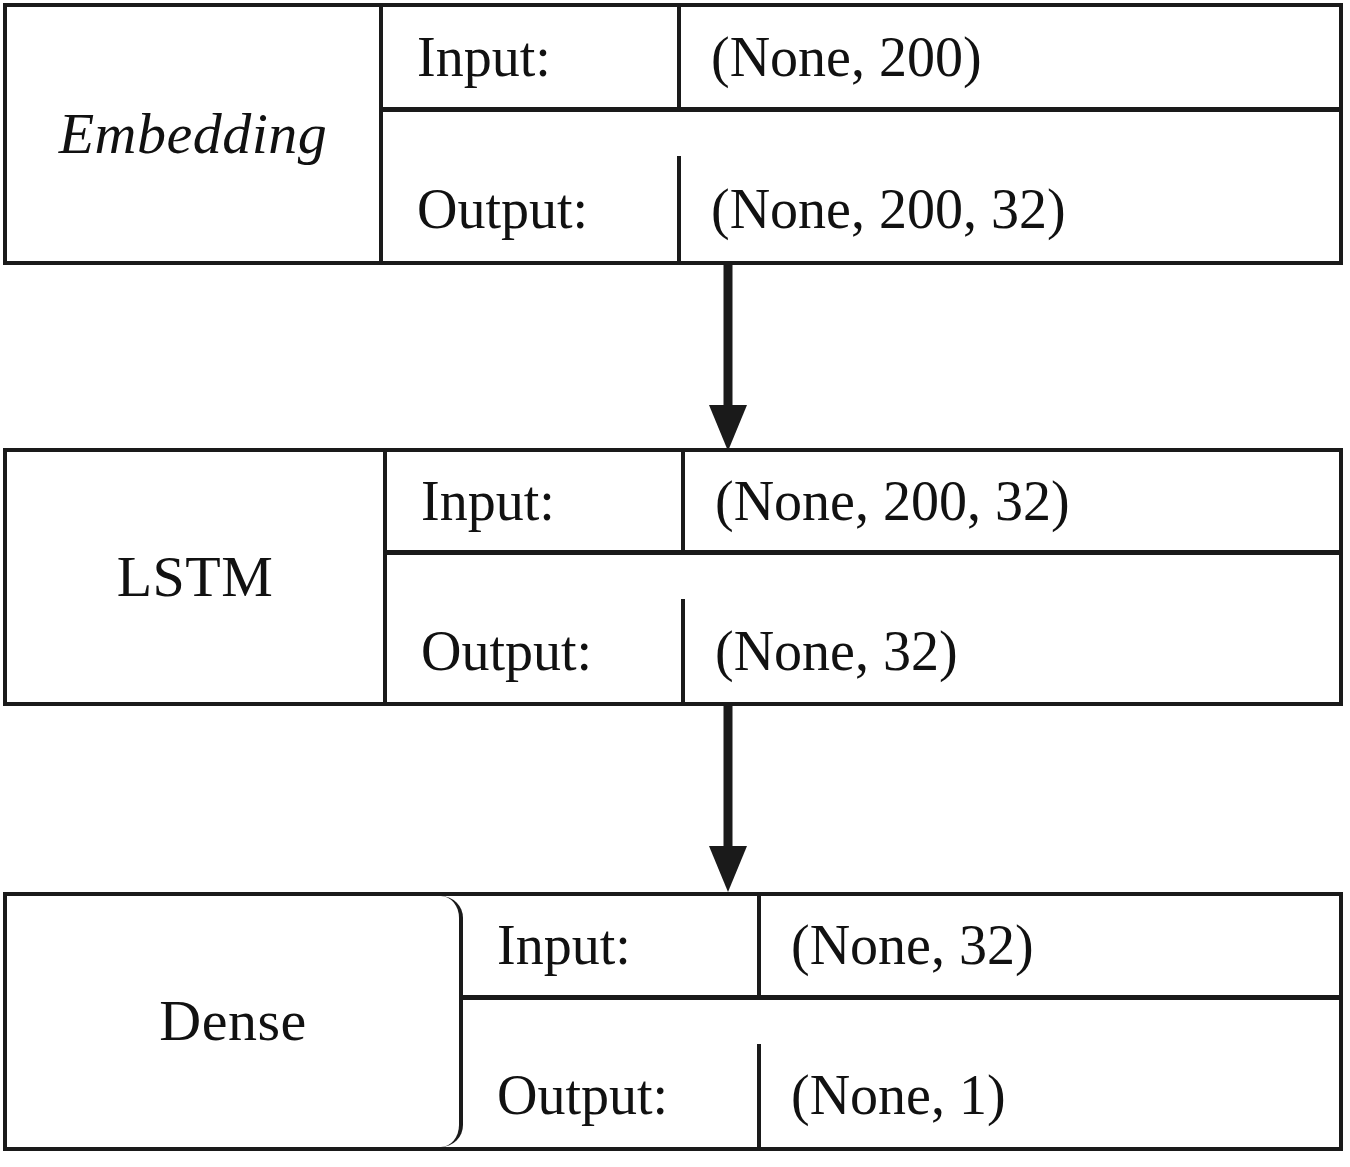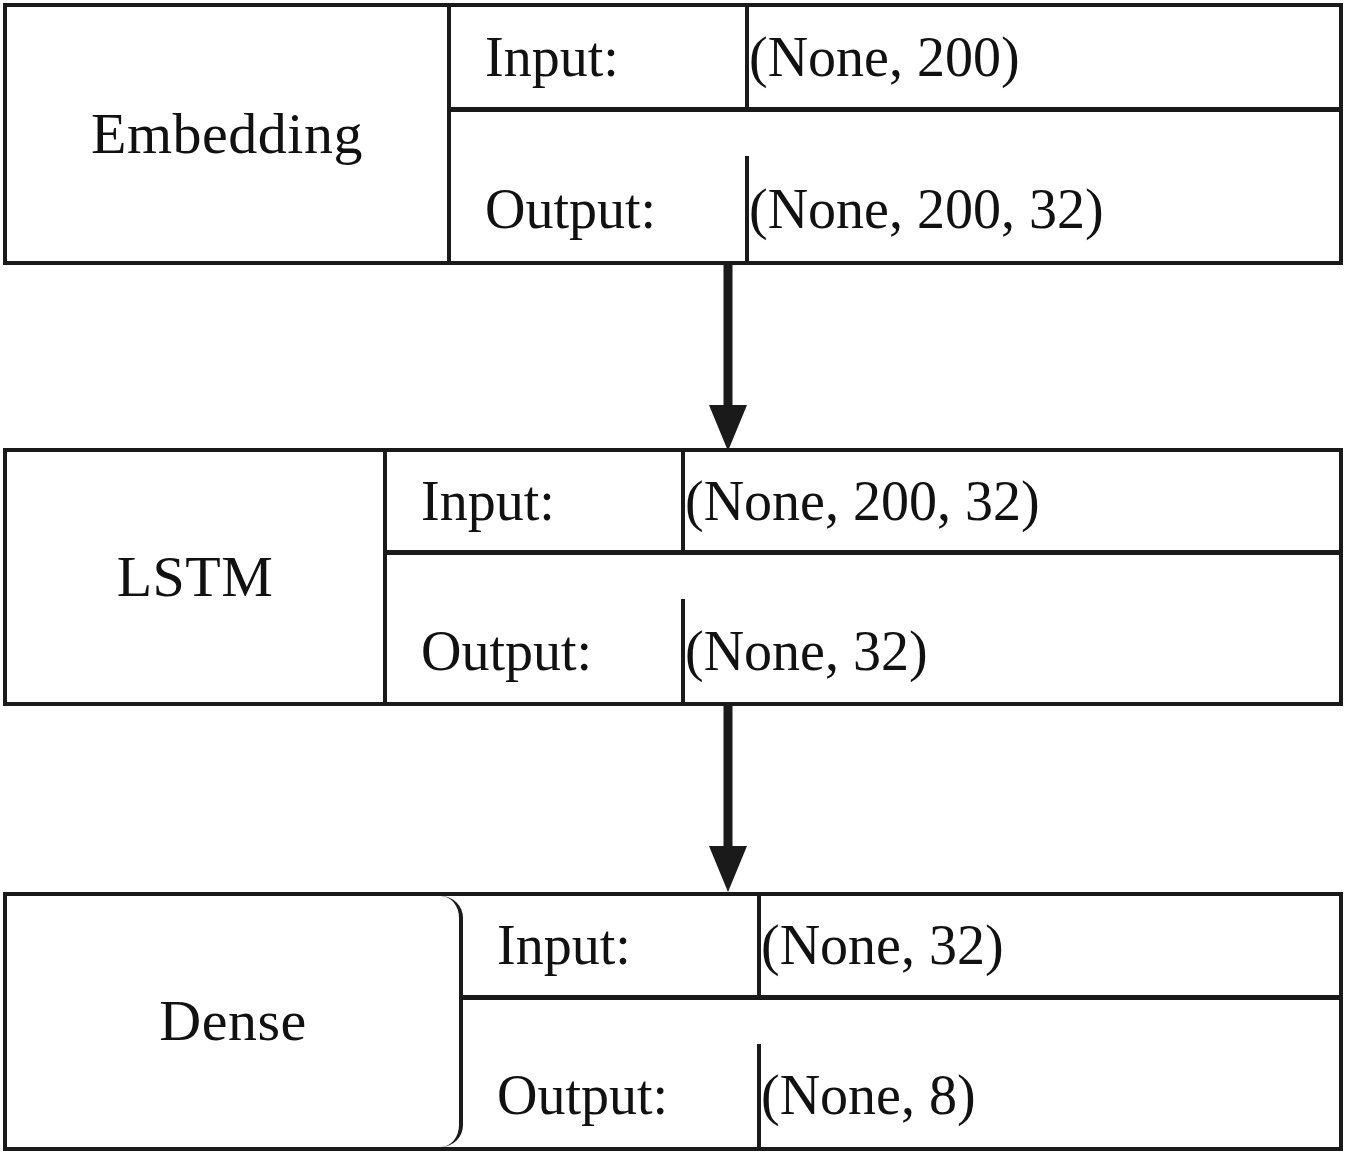--- a/index.html
+++ b/index.html
@@ -73,40 +73,41 @@
     border-right: 4px solid #1a1a1a;
     white-space: nowrap;
     background: #ffffff;
   }
 
   .io-value {
     box-sizing: border-box;
     display: flex;
     align-items: center;
     justify-content: flex-start;
+    padding-left: 30px;
     font-size: 56px;
     line-height: 1;
     white-space: nowrap;
     flex: 1 1 auto;
     background: #ffffff;
   }
 
   
   .arrow {
     position: absolute;
   }
   .arrow svg { display: block; }
 </style>
 </head>
 <body>
 
 <div id="canvas">
 
   <div class="layer-box" id="box-embedding" style="left:3px; top:3px; width:1340px; height:262px;">
-    <div class="name-cell" style="width:444px;">Embedding</div>
+    <div class="name-cell" style="width:376px;font-style:italic;">Embedding</div>
     <div class="io-grid">
       <div class="io-row top">
         <div class="io-label" style="width:298px;">Input:</div>
         <div class="io-value">(None, 200)</div>
       </div>
       <div class="io-row">
         <div class="io-label" style="width:298px;">Output:</div>
         <div class="io-value">(None, 200, 32)</div>
       </div>
     </div>
@@ -142,18 +143,18 @@
 
   <div class="layer-box" id="box-dense" style="left:3px; top:892px; width:1340px; height:259px;">
     <div class="name-cell" style="width:456px;border-radius:22px;">Dense</div>
     <div class="io-grid">
       <div class="io-row top">
         <div class="io-label" style="width:298px;">Input:</div>
         <div class="io-value">(None, 32)</div>
       </div>
       <div class="io-row">
         <div class="io-label" style="width:298px;">Output:</div>
-        <div class="io-value">(None, 8)</div>
+        <div class="io-value">(None, 1)</div>
       </div>
     </div>
   </div>
 
 </div>
 
 </body></html>

